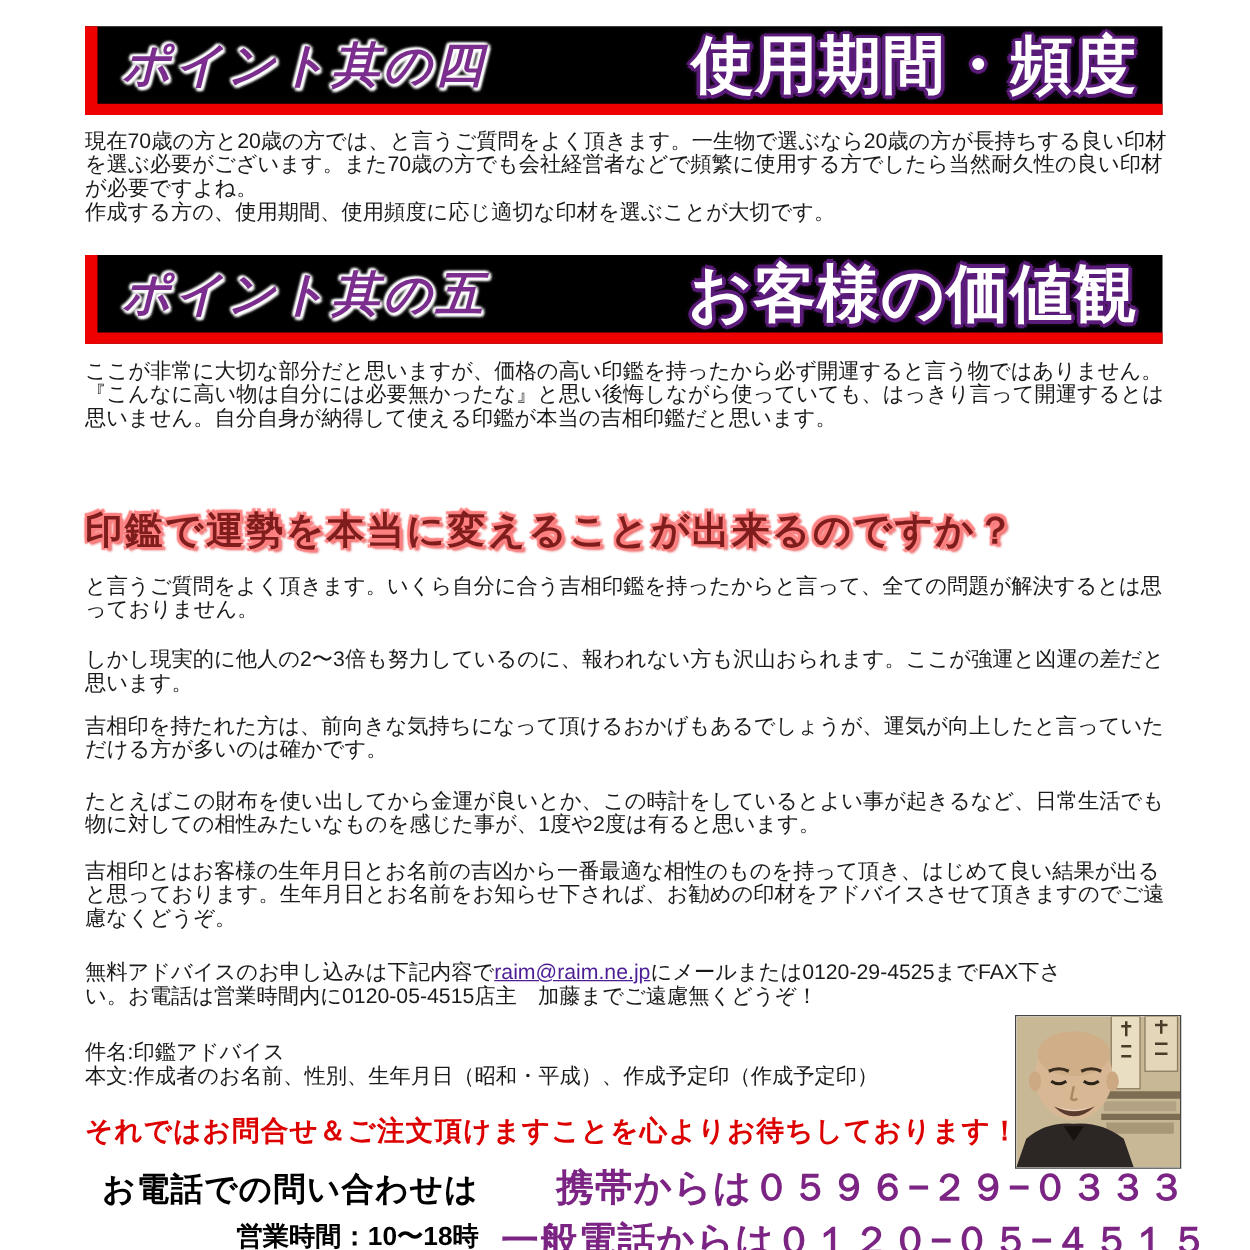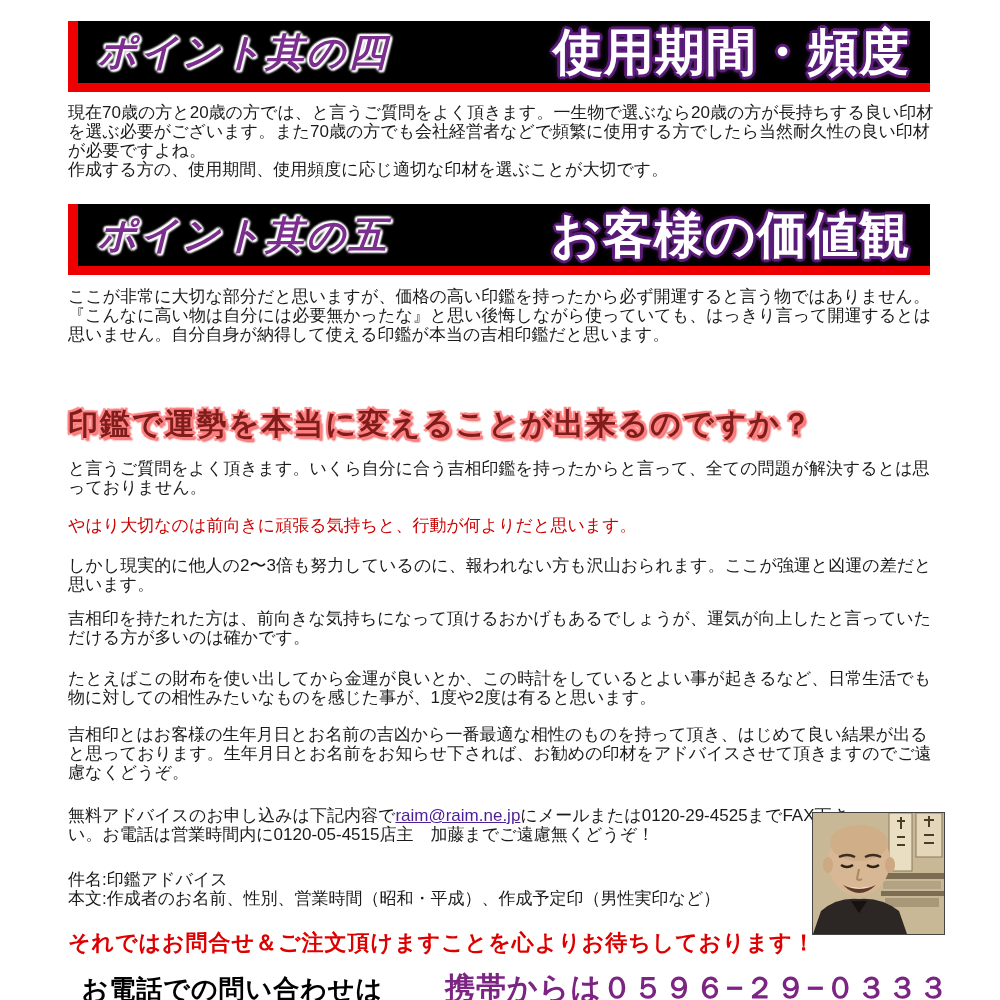--- a/index.html
+++ b/index.html
@@ -155,33 +155,32 @@
   <div class="banner banner-2">
     <span class="banner-label">ポイント其の五</span>
     <span class="banner-title">お客様の価値観</span>
   </div>
 
   <div class="para p-top2">ここが非常に大切な部分だと思いますが、価格の高い印鑑を持ったから必ず開運すると言う物ではありません。『こんなに高い物は自分には必要無かったな』と思い後悔しながら使っていても、はっきり言って開運するとは思いません。自分自身が納得して使える印鑑が本当の吉相印鑑だと思います。</div>
 
   <div class="question-heading">印鑑で運勢を本当に変えることが出来るのですか？</div>
 
   <div class="para mt14">と言うご質問をよく頂きます。いくら自分に合う吉相印鑑を持ったからと言って、全ての問題が解決するとは思っておりません。</div>
-  <div class="para red-text mt19">やはり大切なのは前向きに頑張る気持ちと、行動が何よりだと思います。</div>
   <div class="para mt21">しかし現実的に他人の2〜3倍も努力しているのに、報われない方も沢山おられます。ここが強運と凶運の差だと思います。</div>
   <div class="para mt15">吉相印を持たれた方は、前向きな気持ちになって頂けるおかげもあるでしょうが、運気が向上したと言っていただける方が多いのは確かです。</div>
   <div class="para mt22">たとえばこの財布を使い出してから金運が良いとか、この時計をしているとよい事が起きるなど、日常生活でも物に対しての相性みたいなものを感じた事が、1度や2度は有ると思います。</div>
   <div class="para mt18">吉相印とはお客様の生年月日とお名前の吉凶から一番最適な相性のものを持って頂き、はじめて良い結果が出ると思っております。生年月日とお名前をお知らせ下されば、お勧めの印材をアドバイスさせて頂きますのでご遠慮なくどうぞ。</div>
 
   <div class="para mt24 advice-para">
     <span>無料アドバイスのお申し込みは下記内容で</span><a class="email-link" href="#">raim@raim.ne.jp</a><span>にメールまたは0120-29-4525までFAX下さい。お電話は営業時間内に0120-05-4515店主　加藤までご遠慮無くどうぞ！</span>
   </div>
 
   <div class="para mt26 subject-block">
     <span>件名:印鑑アドバイス</span><br>
-    <span>本文:作成者のお名前、性別、営業時間（昭和・平成）、作成予定印（男性実印など）</span>
+    <span>本文:作成者のお名前、性別、生年月日（昭和・平成）、作成予定印（作成予定印）</span>
   </div>
 
   <div class="closing-red">それではお問合せ＆ご注文頂けますことを心よりお待ちしております！</div>
 
   <div class="footer">
     <div class="footer-left">
       <div class="footer-left-line1">お電話での問い合わせは</div>
       <div class="footer-left-line2">営業時間：10〜18時</div>
     </div>
     <div class="footer-right">

